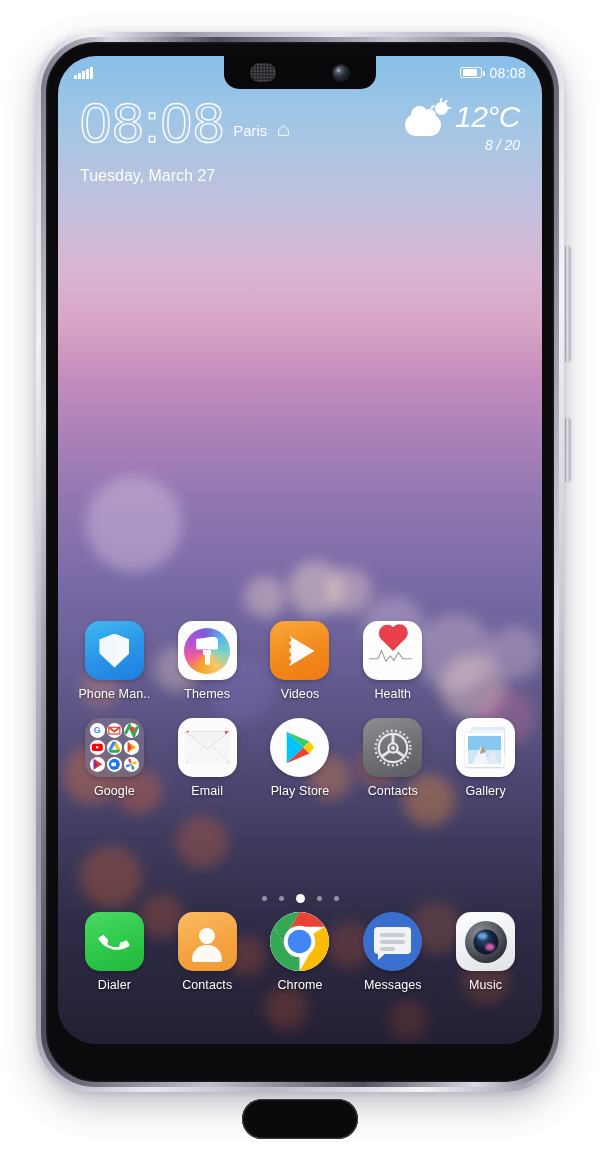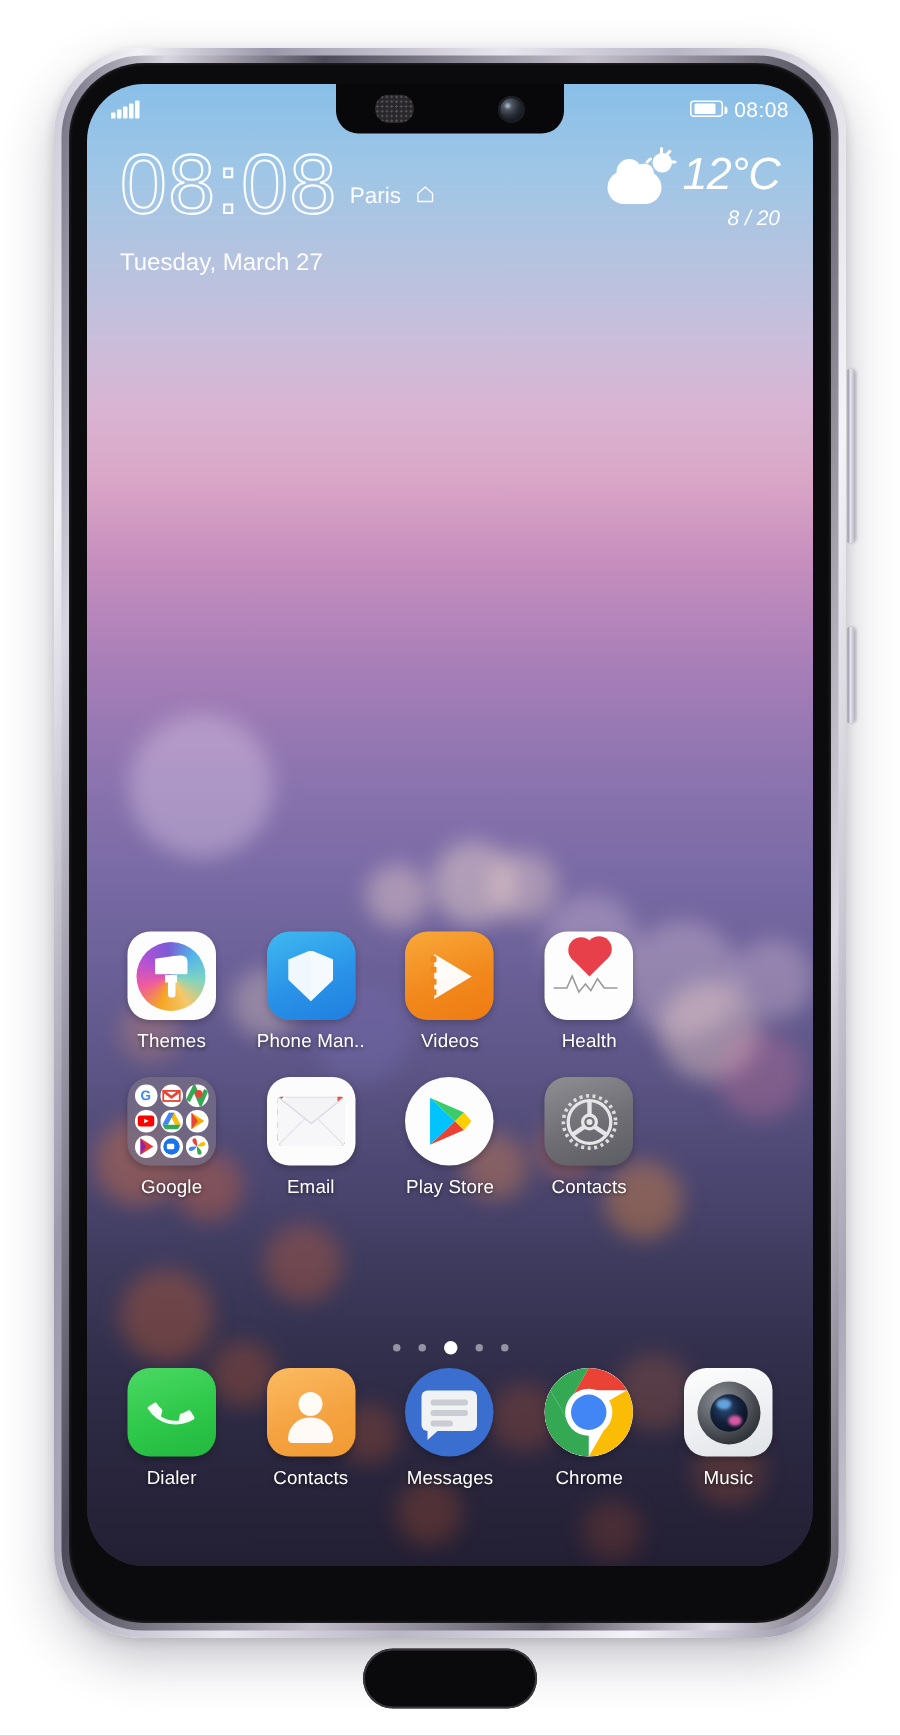--- a/index.html
+++ b/index.html
@@ -499,36 +499,36 @@
         </div>
       </div>
       <div class="widget-date">Tuesday, March 27</div>
     </div>
 
     <div class="app-area">
 
       <div class="app-row">
 
         <div class="app">
+          <div class="icon ic-phoneman">
+            <div class="shield"></div>
+          </div>
+          <div class="app-label">Phone Man..</div>
+        </div>
+
+        <div class="app">
           <div class="icon ic-white">
             <div class="themes-circle"></div>
             <div class="brush">
               <div class="brush-head"></div>
               <div class="brush-neck"></div>
               <div class="brush-handle"></div>
             </div>
           </div>
           <div class="app-label">Themes</div>
-        </div>
-
-        <div class="app">
-          <div class="icon ic-phoneman">
-            <div class="shield"></div>
-          </div>
-          <div class="app-label">Phone Man..</div>
         </div>
 
 
         <div class="app">
           <div class="icon ic-videos">
             <div class="play-tri"></div>
             <div class="film-dots">
                 <i></i>
                 <i></i>
                 <i></i>
@@ -653,20 +653,38 @@
               <circle cx="24" cy="24" r="5" fill="none" stroke="#e6e6e8" stroke-width="2.4"></circle>
               <circle cx="24" cy="24" r="2.2" fill="#e6e6e8"></circle>
               <path d="M24 19 L24 9" stroke="#e6e6e8" stroke-width="3.2"></path>
               <path d="M21 27 L12 33" stroke="#e6e6e8" stroke-width="3.2"></path>
               <path d="M27 27 L36 33" stroke="#e6e6e8" stroke-width="3.2"></path>
             </svg>
           </div>
           <div class="app-label">Contacts</div>
         </div>
 
+        <div class="app">
+          <div class="icon ic-gallery">
+            <div class="photo-back"></div>
+            <div class="photo-mid"></div>
+            <div class="photo-front">
+              <div class="photo-img">
+                <svg width="100%" height="100%" viewBox="0 0 33 28" preserveAspectRatio="none">
+                  <rect width="33" height="28" fill="#86c8ef"></rect>
+                  <rect y="14" width="33" height="14" fill="#cfe6f5"></rect>
+                  <path d="M4 28 L14 9 L21 28 Z" fill="#f2f6fa"></path>
+                  <path d="M14 9 L18 16 L12 18 Z" fill="#b79a7d"></path>
+                  <path d="M18 28 L25 14 L31 28 Z" fill="#e3ecf4"></path>
+                </svg>
+              </div>
+            </div>
+          </div>
+          <div class="app-label">Gallery</div>
+        </div>
 
       </div>
     </div>
 
     <div class="page-dots">
       <div class="dot"></div>
       <div class="dot"></div>
       <div class="dot active"></div>
       <div class="dot"></div>
       <div class="dot"></div>
@@ -683,49 +701,49 @@
           </div>
           <div class="app-label">Dialer</div>
         </div>
 
         <div class="app">
           <div class="icon ic-contacts">
             <div class="person-head"></div>
             <div class="person-body"></div>
           </div>
           <div class="app-label">Contacts</div>
-        </div>
-
-        <div class="app">
-          <div class="icon circle ic-messages">
-            <div class="bubble">
-              <div class="bub-line" style="top:6px; width:25px;"></div>
-              <div class="bub-line" style="top:13px; width:25px;"></div>
-              <div class="bub-line" style="top:20px; width:15px;"></div>
-            </div>
-          </div>
-          <div class="app-label">Messages</div>
         </div>
 
         <div class="app">
           <div class="icon circle ic-chrome">
             <svg width="100%" height="100%" viewBox="0 0 60 60">
               <circle cx="30" cy="30" r="30" fill="#fff"></circle>
               <path d="M30 0 A30 30 0 0 1 56 15 L30 15 A15 15 0 0 0 17 22.5 Z" fill="#ea4335"></path>
               <path d="M56 15 A30 30 0 0 1 30 60 L43 37.5 A15 15 0 0 0 43 22.5 Z" fill="#fbbc05"></path>
               <path d="M30 60 A30 30 0 0 1 4 15 L17 37.5 A15 15 0 0 0 30 45 Z" fill="#34a853"></path>
               <path d="M4 15 A30 30 0 0 1 30 0 L17 22.5 A15 15 0 0 0 17 37.5 Z" fill="#34a853"></path>
               <circle cx="30" cy="30" r="16" fill="#fff"></circle>
               <circle cx="30" cy="30" r="12" fill="#4285f4"></circle>
             </svg>
           </div>
           <div class="app-label">Chrome</div>
         </div>
 
         <div class="app">
+          <div class="icon circle ic-messages">
+            <div class="bubble">
+              <div class="bub-line" style="top:6px; width:25px;"></div>
+              <div class="bub-line" style="top:13px; width:25px;"></div>
+              <div class="bub-line" style="top:20px; width:15px;"></div>
+            </div>
+          </div>
+          <div class="app-label">Messages</div>
+        </div>
+
+        <div class="app">
           <div class="icon ic-camera">
             <div class="lens-out"></div>
             <div class="lens-in">
               <div class="lens-flare1"></div>
               <div class="lens-flare2"></div>
             </div>
           </div>
           <div class="app-label">Music</div>
         </div>
 

